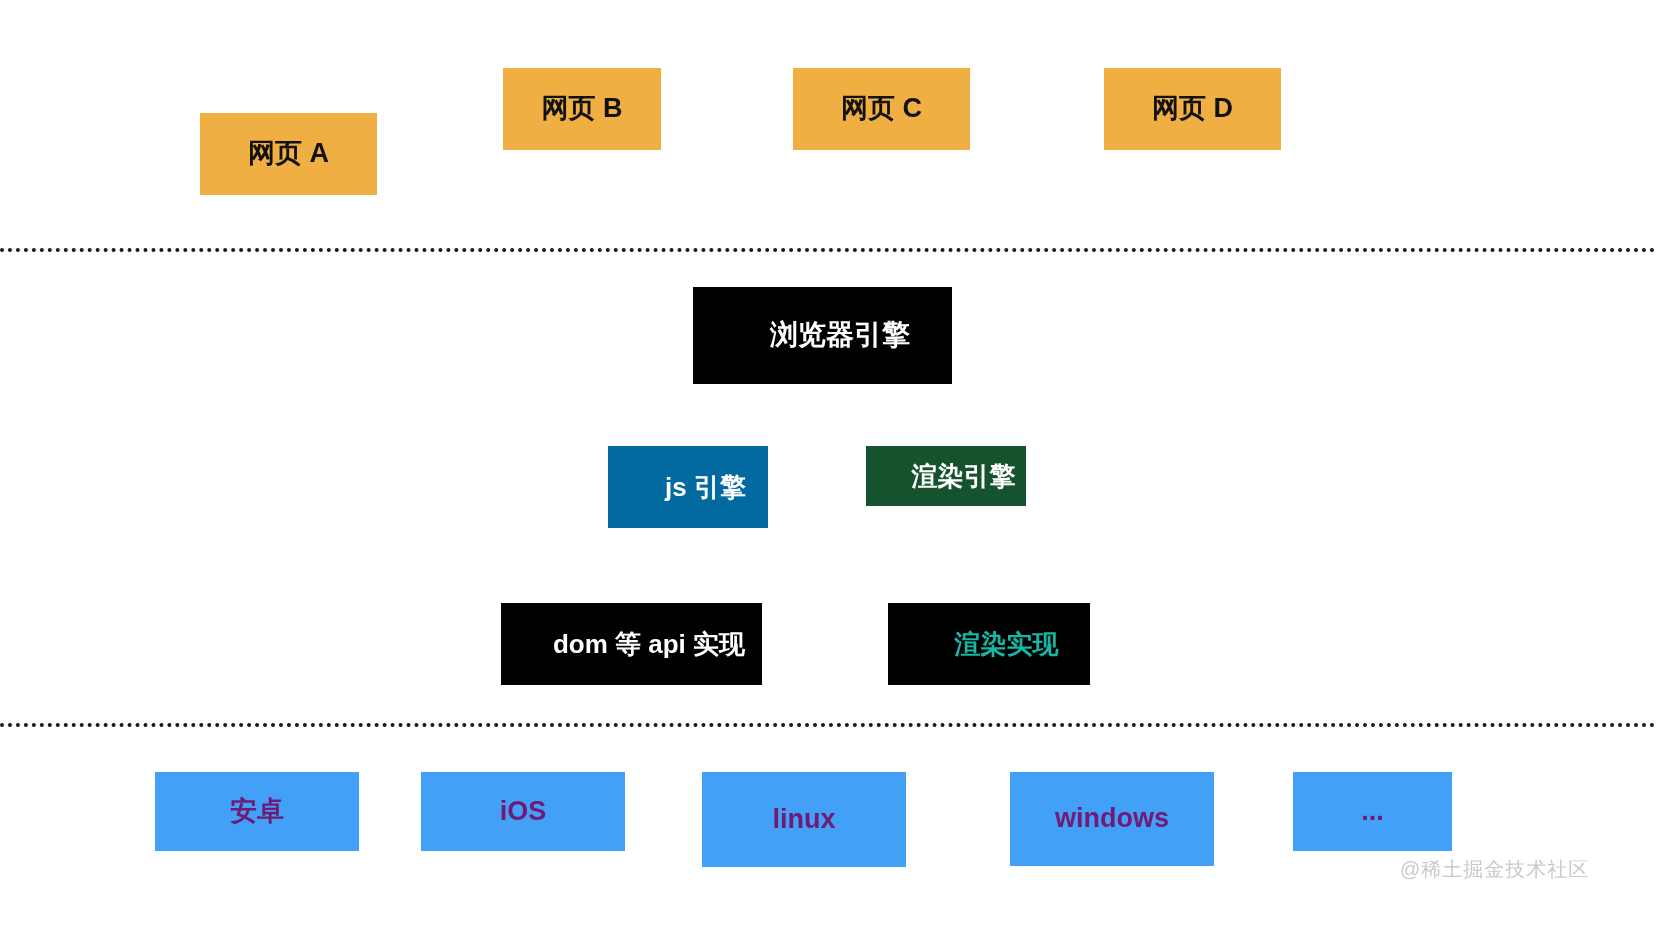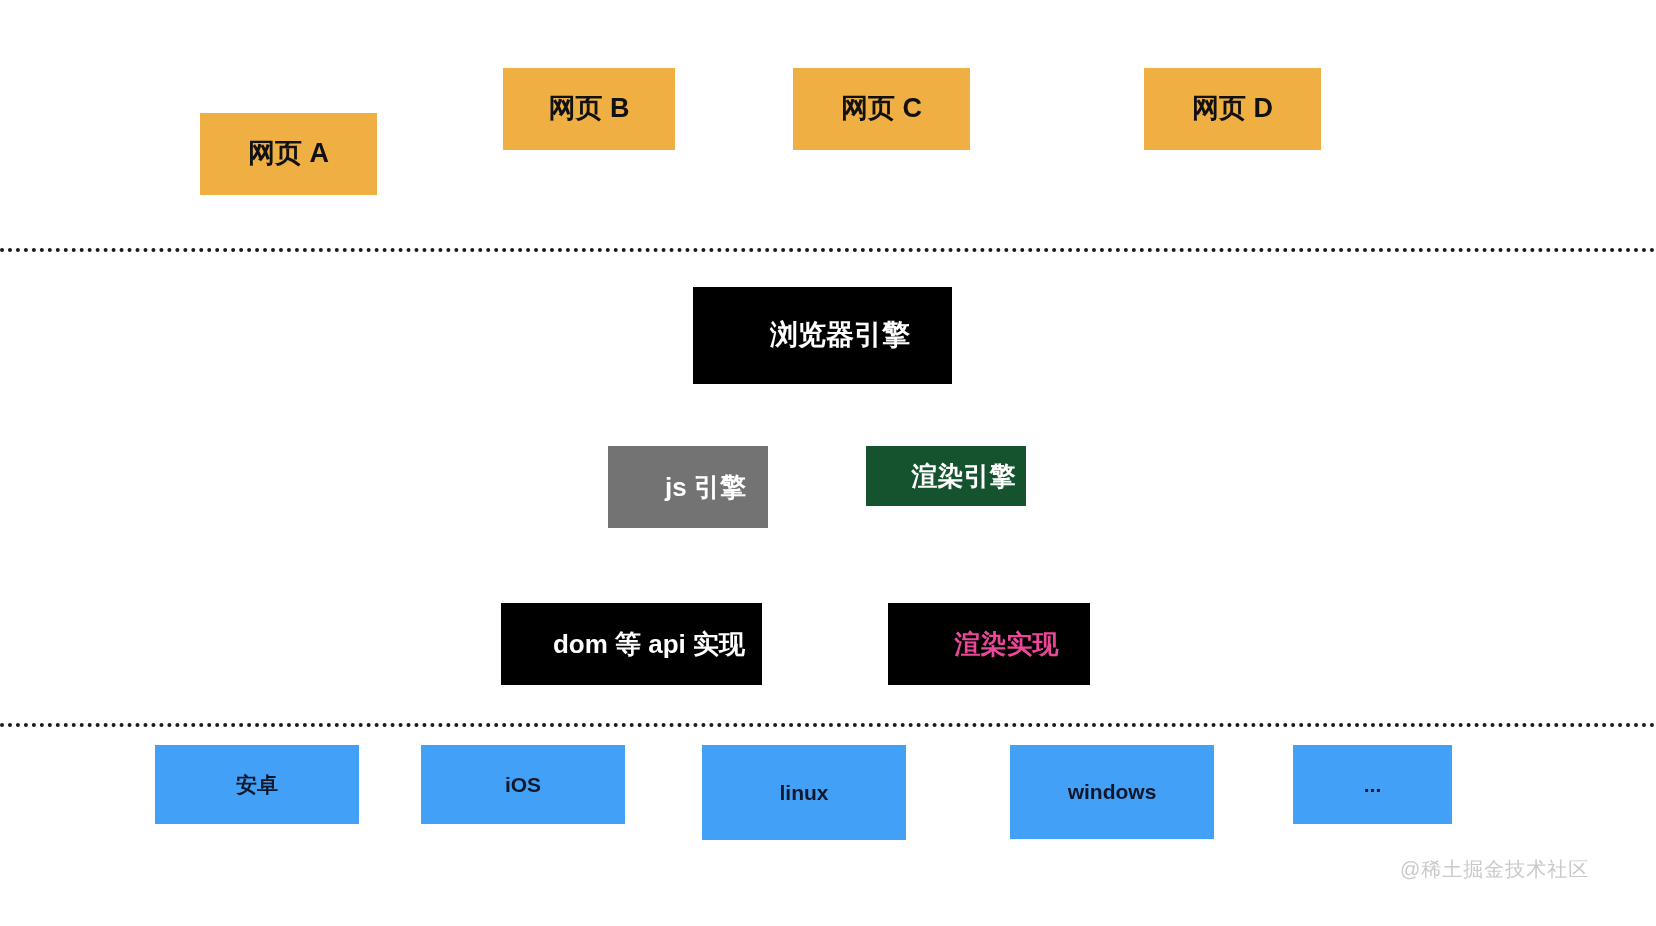--- a/index.html
+++ b/index.html
@@ -37,23 +37,24 @@
     background: #000000;
     color: #ffffff;
     font-weight: 700;
     padding-left: 35px;
   }
   .box-engine.tier1 { font-size: 28px; }
   .box-engine.tier2 { font-size: 26px; }
   .box-engine.tier3 { font-size: 26px; margin-top: 14px; }
   .box-os {
     background: #42a0f7;
-    color: #0f172a;
-    font-size: 21px;
+    color: #701a75;
+    font-size: 27px;
     font-weight: 700;
+    margin-top: 27px;
   }
   .divider {
     position: absolute;
     left: 0;
     width: 1656px;
     height: 0;
     border-top: 4px dotted #1a1a1a;
   }
   .watermark {
     position: absolute;
@@ -63,33 +64,33 @@
     white-space: nowrap;
     letter-spacing: 1px;
   }
 </style>
 </head>
 <body>
 
 <div id="canvas" style="background: rgb(255, 255, 255);">
 
   <div class="box box-page" style="left: 200px; top: 68px; width: 177px; height: 82px; background: rgb(239, 175, 66); margin-top: 45px;">网页 A</div>
-  <div class="box box-page" style="left: 503px; top: 68px; width: 172px; height: 82px; background: rgb(239, 175, 66);">网页 B</div>
+  <div class="box box-page" style="left: 503px; top: 68px; width: 158px; height: 82px; background: rgb(239, 175, 66);">网页 B</div>
   <div class="box box-page" style="left: 793px; top: 68px; width: 177px; height: 82px; background: rgb(239, 175, 66);">网页 C</div>
-  <div class="box box-page" style="left: 1104px; top: 68px; width: 177px; height: 82px; background: rgb(239, 175, 66); margin-left: 40px;">网页 D</div>
+  <div class="box box-page" style="left: 1104px; top: 68px; width: 177px; height: 82px; background: rgb(239, 175, 66);">网页 D</div>
 
   <div class="divider" style="top: 248px; border-top-color: rgb(26, 26, 26);"></div>
 
   <div class="box box-engine tier1" style="left: 693px; top: 287px; width: 259px; height: 97px; background: rgb(0, 0, 0); color: rgb(255, 255, 255);">浏览器引擎</div>
 
-  <div class="box box-engine tier2" style="left: 608px; top: 446px; width: 160px; height: 82px; background: #737373; color: rgb(255, 255, 255);">js 引擎</div>
+  <div class="box box-engine tier2" style="left: 608px; top: 446px; width: 160px; height: 82px; background: #0369a1; color: rgb(255, 255, 255);">js 引擎</div>
   <div class="box box-engine tier2" style="left: 866px; top: 446px; width: 160px; height: 60px; background: #14532d; color: rgb(255, 255, 255);">渲染引擎</div>
 
   <div class="box box-engine tier3" style="left: 501px; top: 589px; width: 261px; height: 82px; background: rgb(0, 0, 0); color: rgb(255, 255, 255);">dom 等 api 实现</div>
-  <div class="box box-engine tier3" style="left: 888px; top: 589px; width: 202px; height: 82px; background: rgb(0, 0, 0); color: #ec4899;">渲染实现</div>
+  <div class="box box-engine tier3" style="left: 888px; top: 589px; width: 202px; height: 82px; background: rgb(0, 0, 0); color: #14b8a6;">渲染实现</div>
 
   <div class="divider" style="top: 723px; border-top-color: rgb(26, 26, 26);"></div>
 
   <div class="box box-os" style="left: 155px; top: 745px; width: 204px; height: 79px; background: rgb(66, 160, 247);">安卓</div>
   <div class="box box-os" style="left: 421px; top: 745px; width: 204px; height: 79px; background: rgb(66, 160, 247);">iOS</div>
   <div class="box box-os" style="left: 702px; top: 745px; width: 204px; height: 95px; background: rgb(66, 160, 247);">linux</div>
   <div class="box box-os" style="left: 1010px; top: 745px; width: 204px; height: 94px; background: rgb(66, 160, 247);">windows</div>
   <div class="box box-os" style="left: 1293px; top: 745px; width: 159px; height: 79px; background: rgb(66, 160, 247);">...</div>
 
   <div class="watermark" style="left: 1400px; top: 856px; color: rgb(201, 201, 201);">@稀土掘金技术社区</div>

